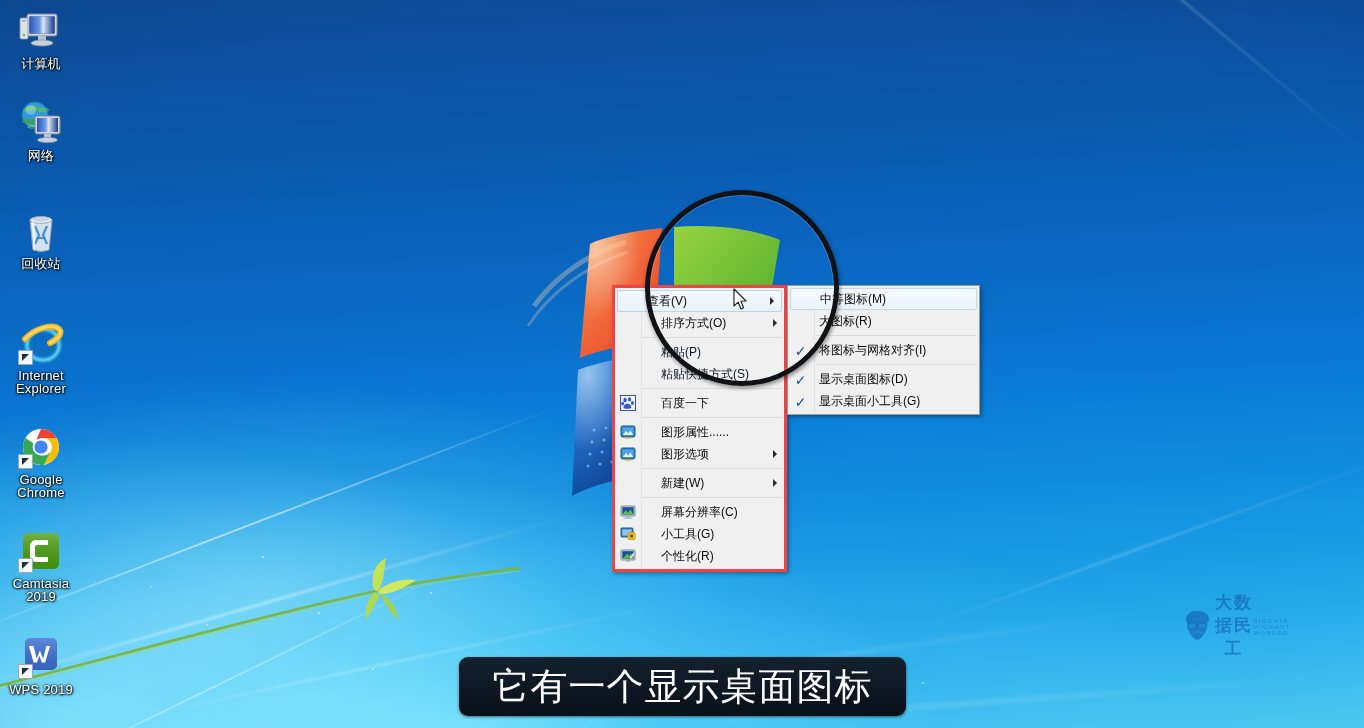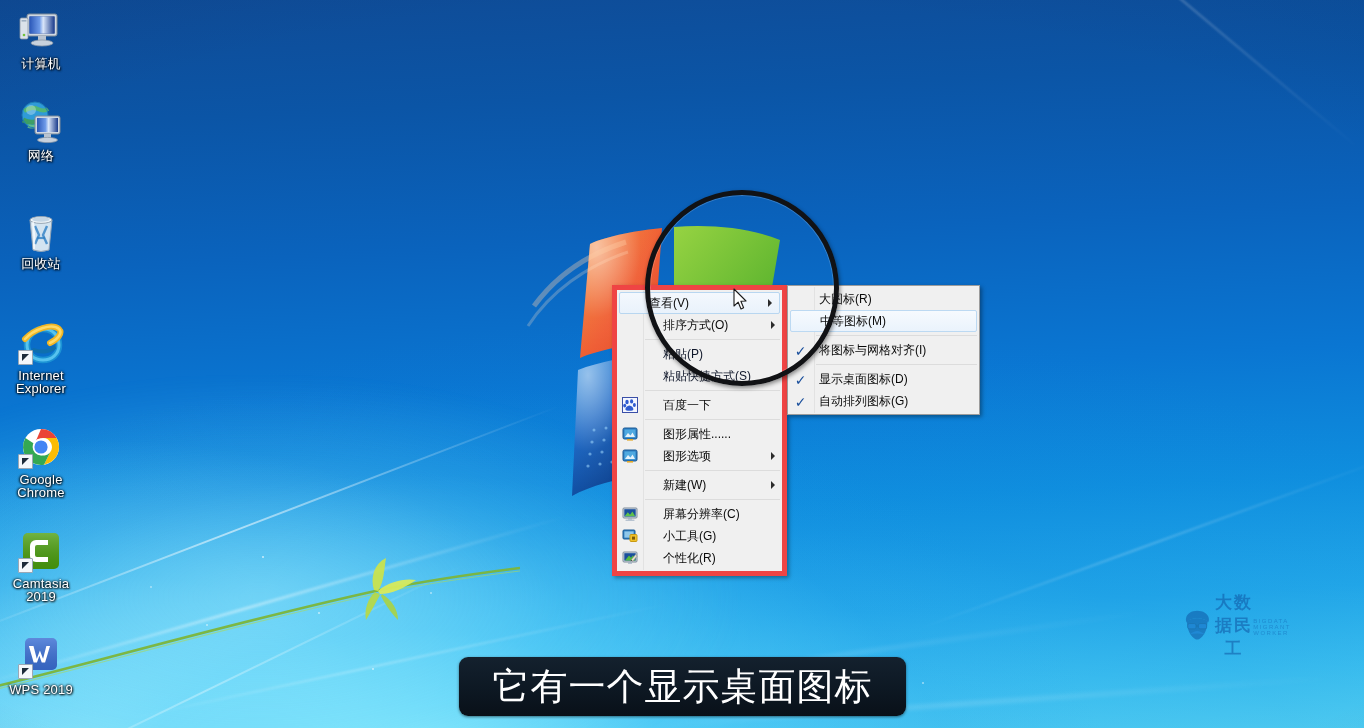--- a/index.html
+++ b/index.html
@@ -67,21 +67,21 @@
   .shortcut-arrow::after {
     content:""; position:absolute; left:3px; top:3px;
     width:0; height:0; border-left:7px solid #1d2b3a; border-bottom:7px solid transparent;
     transform:rotate(0deg);
   }
 
   
   #ctxmenu {
     position:absolute; left:612px; top:285px; width:175px;
     background:#f0f0f0;
-    border:5px solid #ef4444;
+    border:3px solid #ef4444;
     box-shadow:2px 2px 4px rgba(0,0,0,.35);
     font-size:12px; color:#0a0a0a;
     padding:2px 0;
     z-index:30;
   }
   #ctxmenu .gutter {
     position:absolute; left:1px; top:1px; bottom:1px; width:26px;
     background:#f0f0f0; border-right:1px solid #e2e2e2;
   }
   .mi {
@@ -534,47 +534,47 @@
         <rect x="6" y="12.3" width="4" height="1.4" fill="#9fb0c2"></rect>
       </svg>
     </span>
     <span>个性化(R)</span>
   </div>
 </div>
 
 <div id="submenu">
   <div class="gutter"></div>
 
+  <div class="smi sel">
+    <span>中等图标(M)</span>
+  </div>
+
   <div class="smi">
     <span>大图标(R)</span>
-  </div>
-
-  <div class="smi sel">
-    <span>中等图标(M)</span>
   </div>
 
 
   <div class="sep"></div>
 
 
   <div class="smi">
     <span class="chk">✓</span>
     <span>将图标与网格对齐(I)</span>
   </div>
 
   <div class="sep"></div>
 
   <div class="smi">
     <span class="chk">✓</span>
     <span>显示桌面图标(D)</span>
   </div>
 
   <div class="smi">
     <span class="chk">✓</span>
-    <span>自动排列图标(G)</span>
+    <span>显示桌面小工具(G)</span>
   </div>
 </div>
 
 <div id="magnifier"></div>
 
 <svg id="cursor" viewBox="0 0 16 24">
   <path d="M1,1 L1,18 L5.2,14.2 L8,21 L10.6,19.8 L7.9,13.3 L13,13 Z" fill="#ffffff" stroke="#1a1a1a" stroke-width="1.1" stroke-linejoin="round"></path>
 </svg>
 
 <div id="subtitle">

